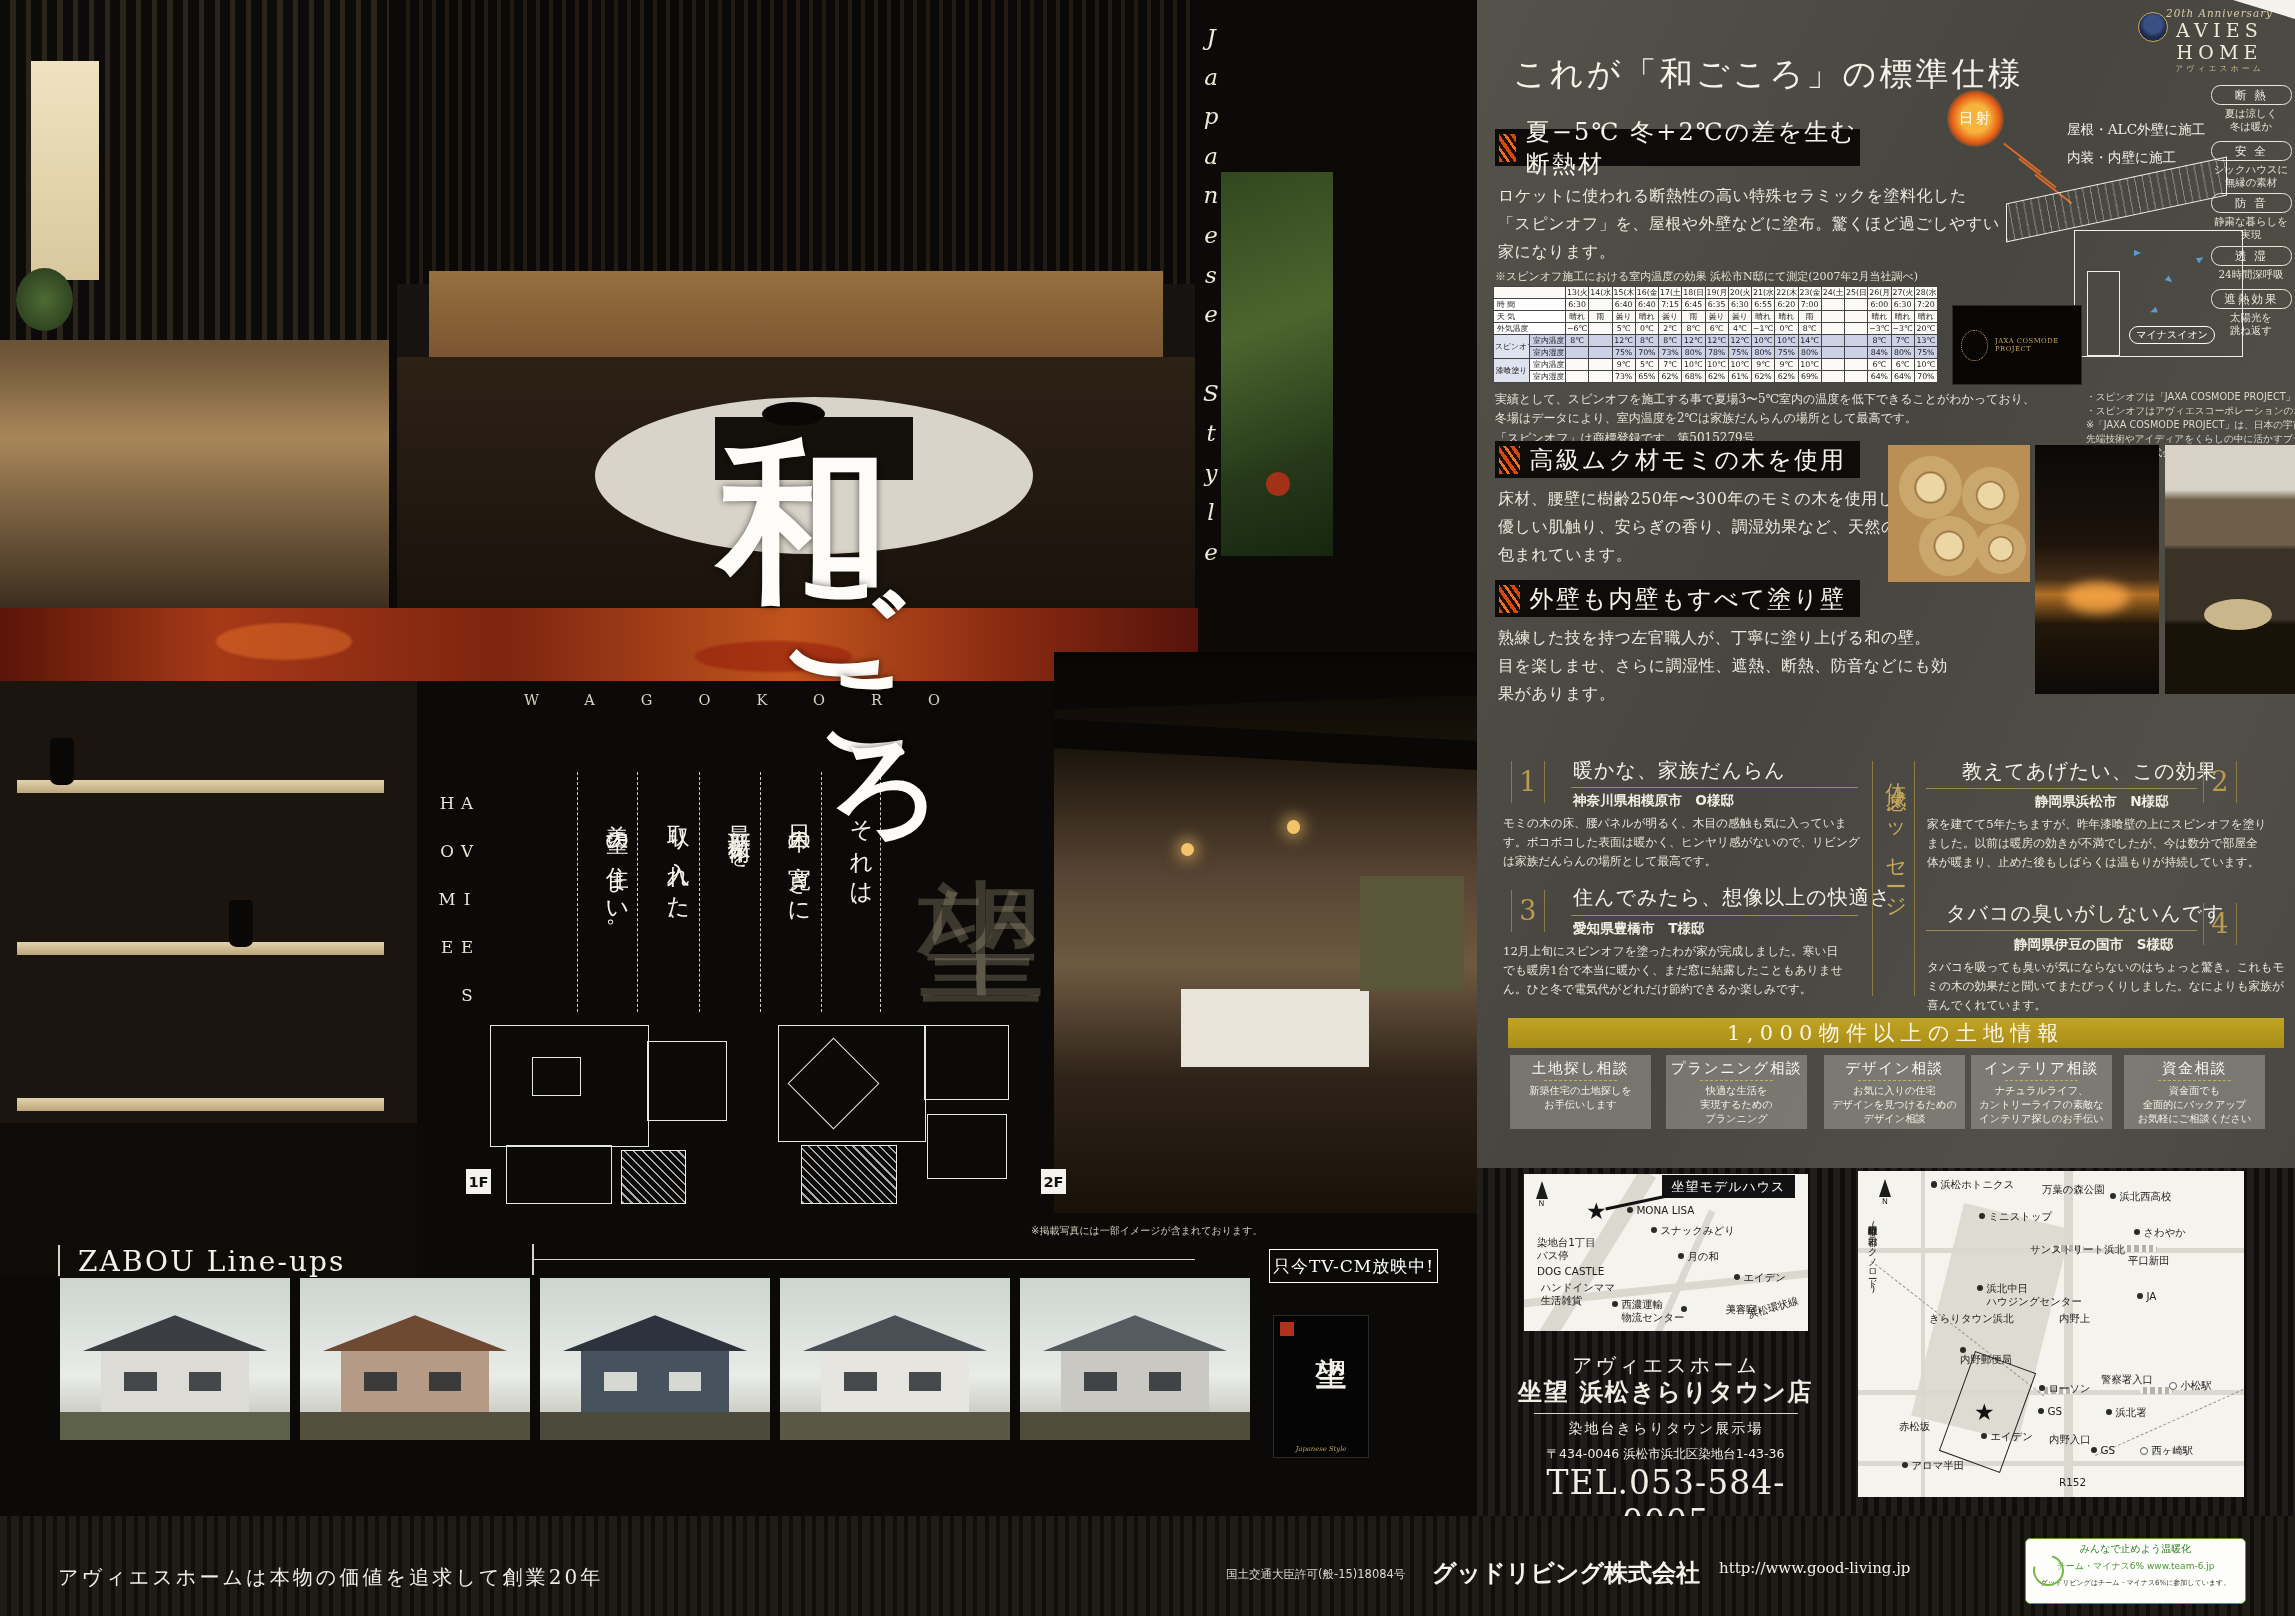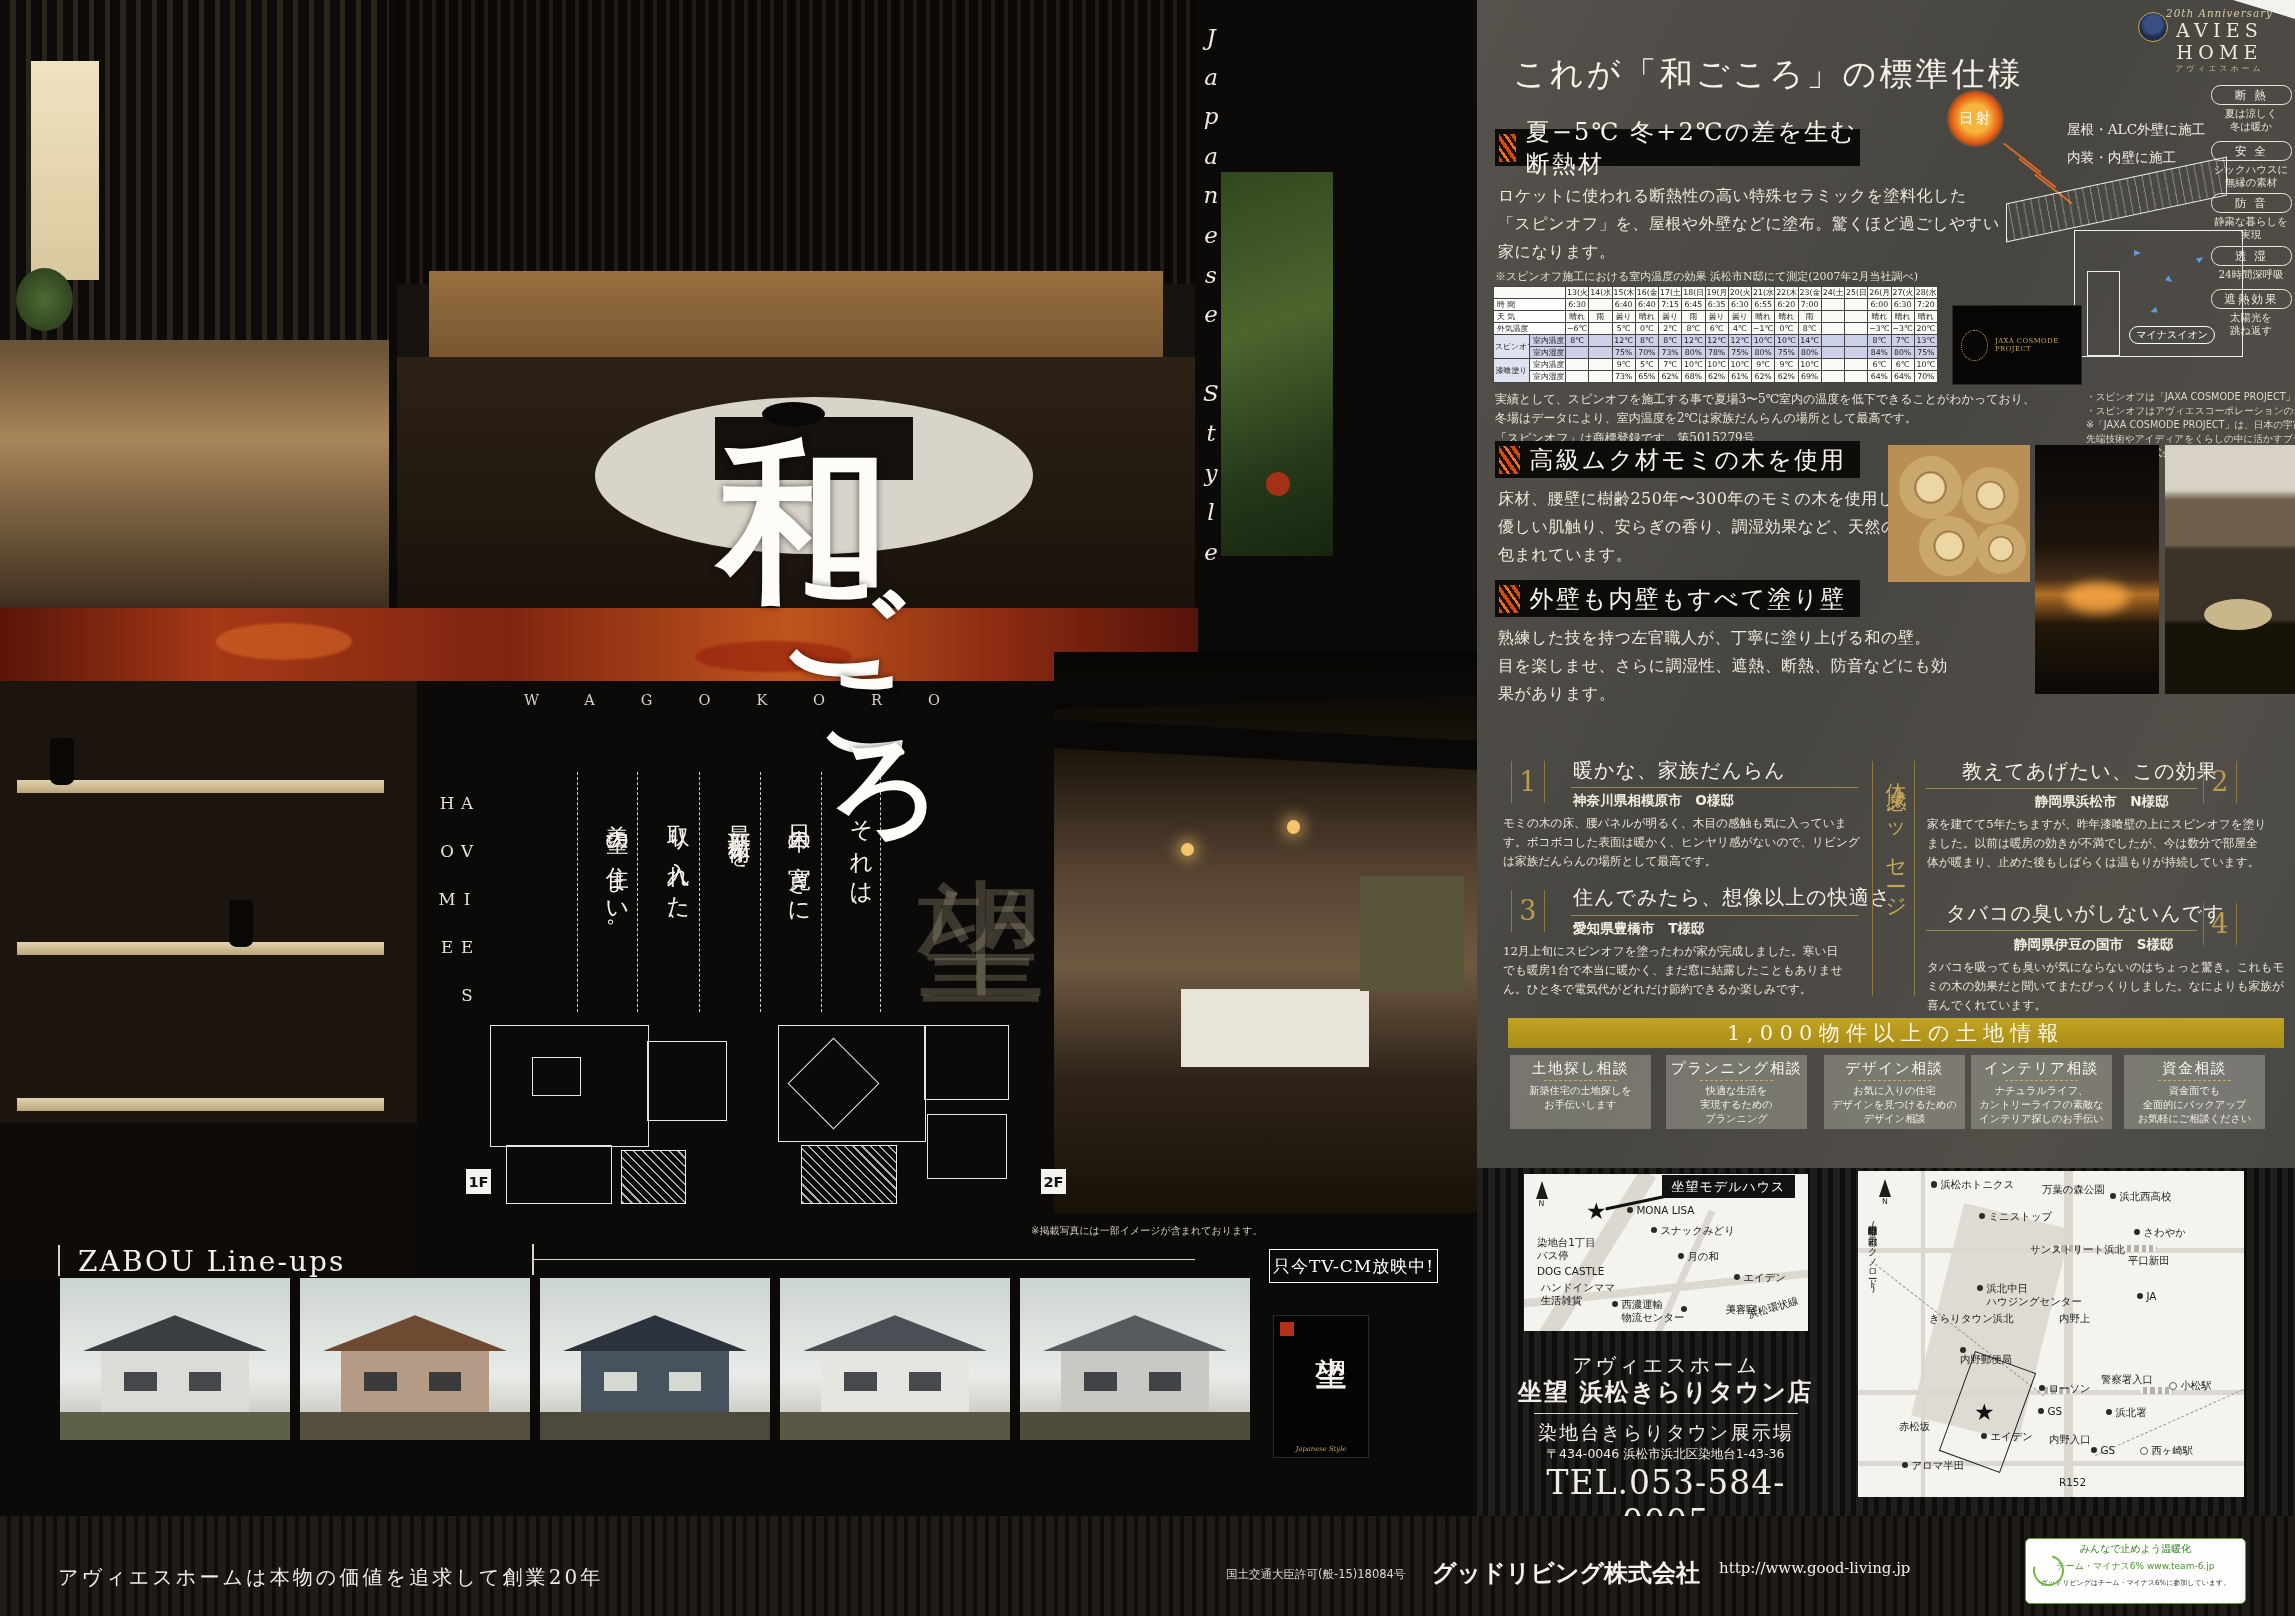--- a/index.html
+++ b/index.html
@@ -143,21 +143,21 @@
       background-image:repeating-linear-gradient(90deg,#f5f3ee 0 3.1px,transparent 3.1px 7.3px);}
   .mstar{position:absolute;font-size:23px;color:#111;line-height:1;}
   .maptitle{position:absolute;background:#111;color:#fff;font-size:13px;display:flex;align-items:center;justify-content:center;letter-spacing:1px;}
   .north{position:absolute;width:0;height:0;border-left:6.3px solid transparent;border-right:6.3px solid transparent;border-bottom:18px solid #1c1c1a;}
   .north:after{content:"N";position:absolute;left:-3.1px;top:18px;font-size:7.8px;color:#1c1c1a;}
   .kirari{position:absolute;background:#dedbd3;transform:rotate(14deg);}
   .starbox{position:absolute;border:1px solid #222;transform:rotate(20deg);}
   
   .c-company{font-size:20px;letter-spacing:3.1px;}
   .c-store{font-size:24px;font-weight:bold;letter-spacing:1.6px;}
-  .c-show{font-size:19px;letter-spacing:2.1px;}
+  .c-show{font-size:14px;letter-spacing:2.1px;}
   .c-addr{font-size:12.5px;font-family:"DejaVu Sans","Liberation Sans",sans-serif;}
   .c-tel{font-size:33px;letter-spacing:1px;}
   .cline{position:absolute;height:1px;background:#d8d5cc;}
   .ctr{text-align:center;}
   
   .footer{position:absolute;left:0;top:1516px;width:2295px;height:101px;background:#16130e;
       background-image:repeating-linear-gradient(90deg,rgba(255,255,255,.04) 0 7.3px,rgba(0,0,0,.3) 7.3px 11.5px);}
   .f-license{font-size:11.5px;color:#ddd9ce;font-family:"DejaVu Sans","Liberation Sans",sans-serif;}
   .f-company{font-size:24px;font-weight:bold;color:#f6f3ea;font-family:"DejaVu Sans","Liberation Sans",sans-serif;}
   .f-url{font-size:15px;color:#f2efe6;}

